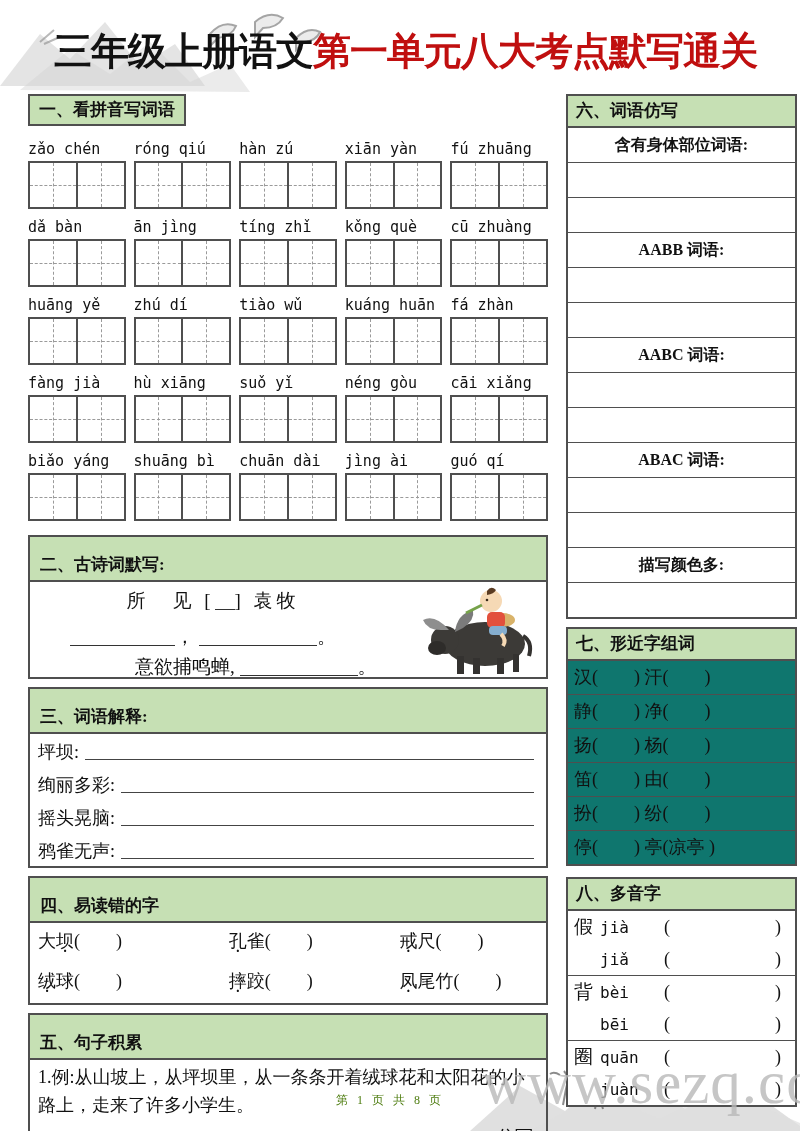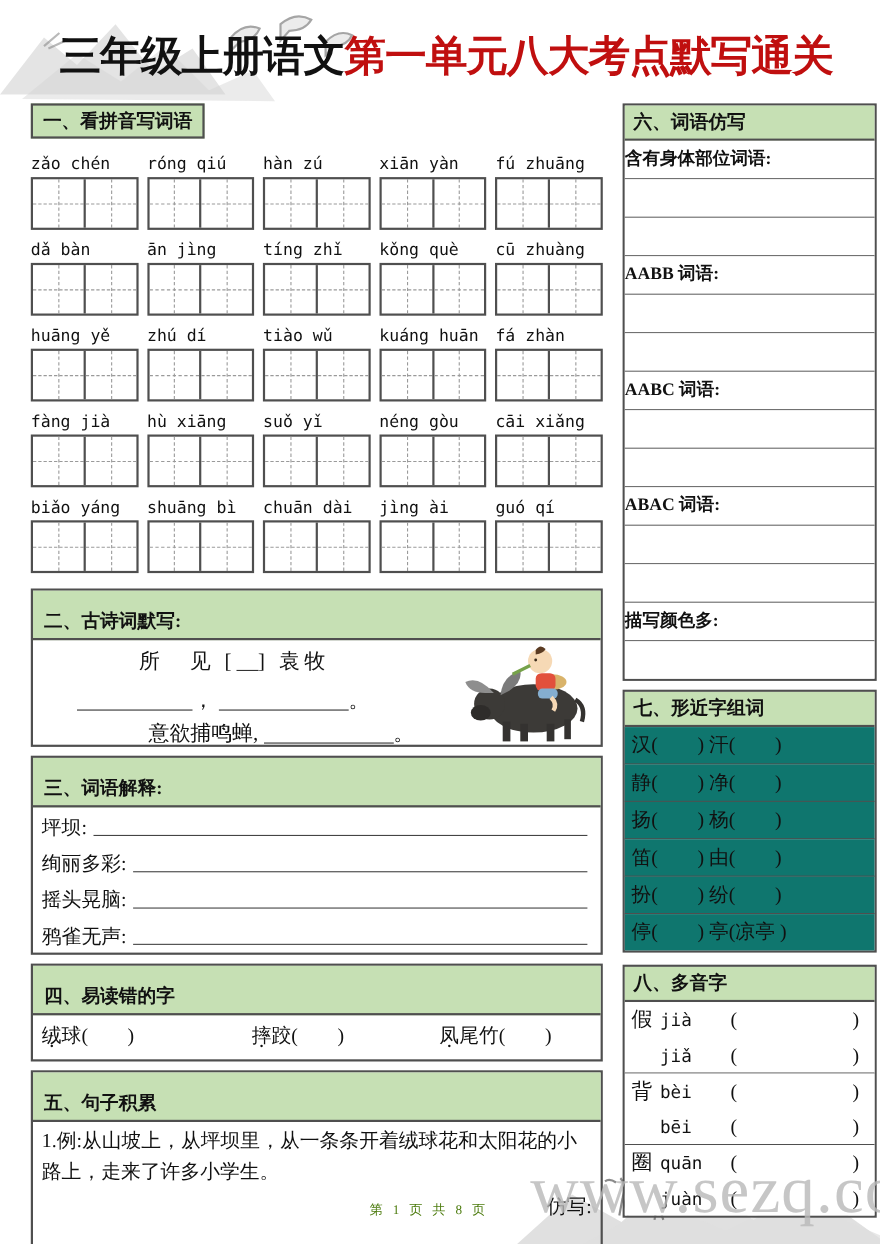--- a/index.html
+++ b/index.html
@@ -72,21 +72,21 @@
   .s5-body{padding:4px 8px 14px;font-size:18px;line-height:1.55;position:relative;}
   .s5-copy{display:flex;align-items:flex-end;margin-top:4px;flex-direction:column;}
   .stray-line{position:absolute;left:-7px;bottom:-6px;width:110px;
               border-top:1.6px solid #777;}
 
   
   .rtable{border:2px solid #4f4f4f;background:transparent;}
   .rhead{background:#c6e0b4;border-bottom:2px solid #4f4f4f;font-weight:bold;
          font-size:17px;padding:3px 8px 4px;}
   .r6-row{height:34px;line-height:34px;border-bottom:1.5px solid #4f4f4f;
-          text-align:left;font-weight:bold;font-size:16px;background:#fff;}
+          text-align:center;font-weight:bold;font-size:16px;background:#fff;}
   .r6-row:last-child{border-bottom:none;}
   .r7-row{height:33px;line-height:33px;border-bottom:1.5px solid #4f4f4f;
           font-size:18px;padding-left:6px;background:#0f766e;white-space:nowrap;}
   .r7-row:last-child{border-bottom:none;}
   .mz-group{border-bottom:1.5px solid #4f4f4f;background:#fff;}
   .mz-group:last-child{border-bottom:none;}
   .mz-line{display:flex;align-items:center;height:32px;font-size:18px;padding:0 8px 0 6px;}
   .mz-hanzi{width:26px;font-size:19px;}
   .mz-pinyin{width:62px;font-family:"DejaVu Sans Mono",monospace;font-size:16px;}
   .mz-paren{flex:1;display:flex;justify-content:space-between;padding:0 6px 0 2px;}
@@ -490,20 +490,25 @@
             <span class="fill-line"></span>
           </div>
         </div>
     </div>
 
     
     <div class="secbox s4">
       <div class="sechead">四、易读错的字</div>
       <div id="s4-rows">
           <div class="s4-row">
+            <span><span>大</span><span class="dotchar">坝</span><span>(　　)</span></span>
+            <span><span class="dotchar">孔</span><span>雀</span><span>(　　)</span></span>
+            <span><span class="dotchar">戒</span><span>尺</span><span>(　　)</span></span>
+          </div>
+          <div class="s4-row">
             <span><span class="dotchar">绒</span><span>球</span><span>(　　)</span></span>
             <span><span class="dotchar">摔</span><span>跤</span><span>(　　)</span></span>
             <span><span class="dotchar">凤</span><span>尾</span><span>竹</span><span>(　　)</span></span>
           </div>
         </div>
     </div>
 
     
     <div class="secbox s5">
       <div class="sechead">五、句子积累</div>

